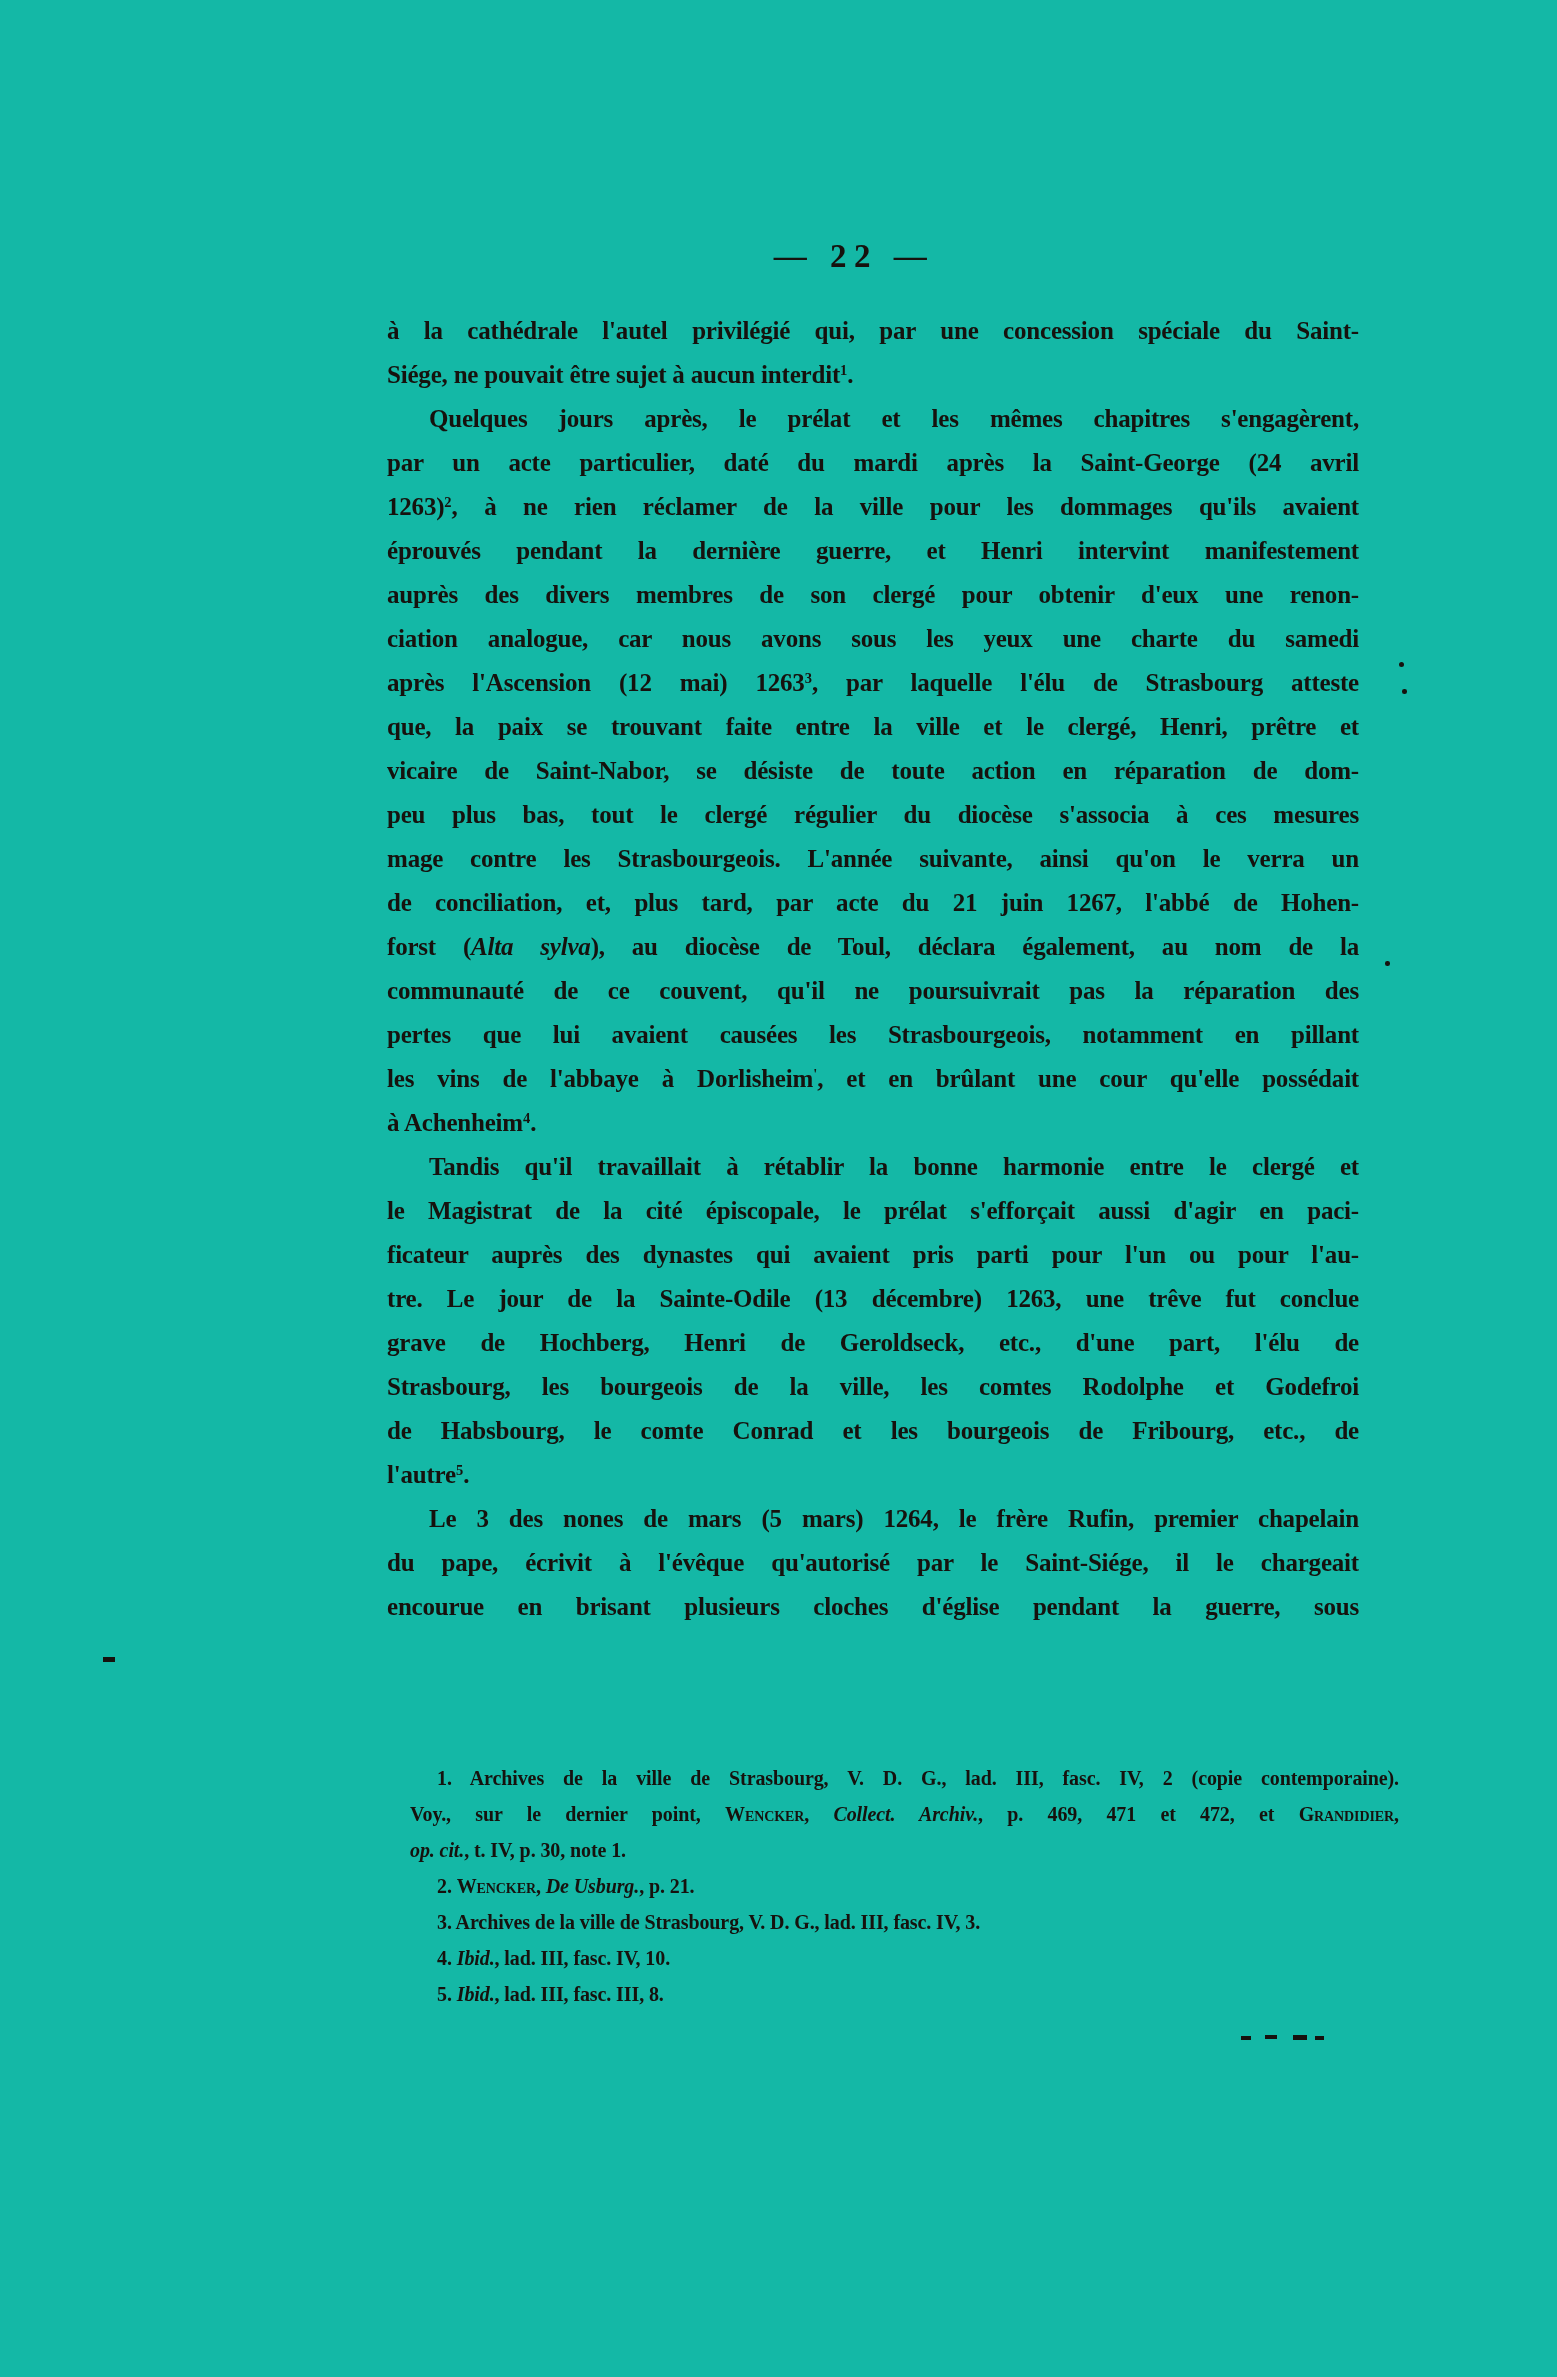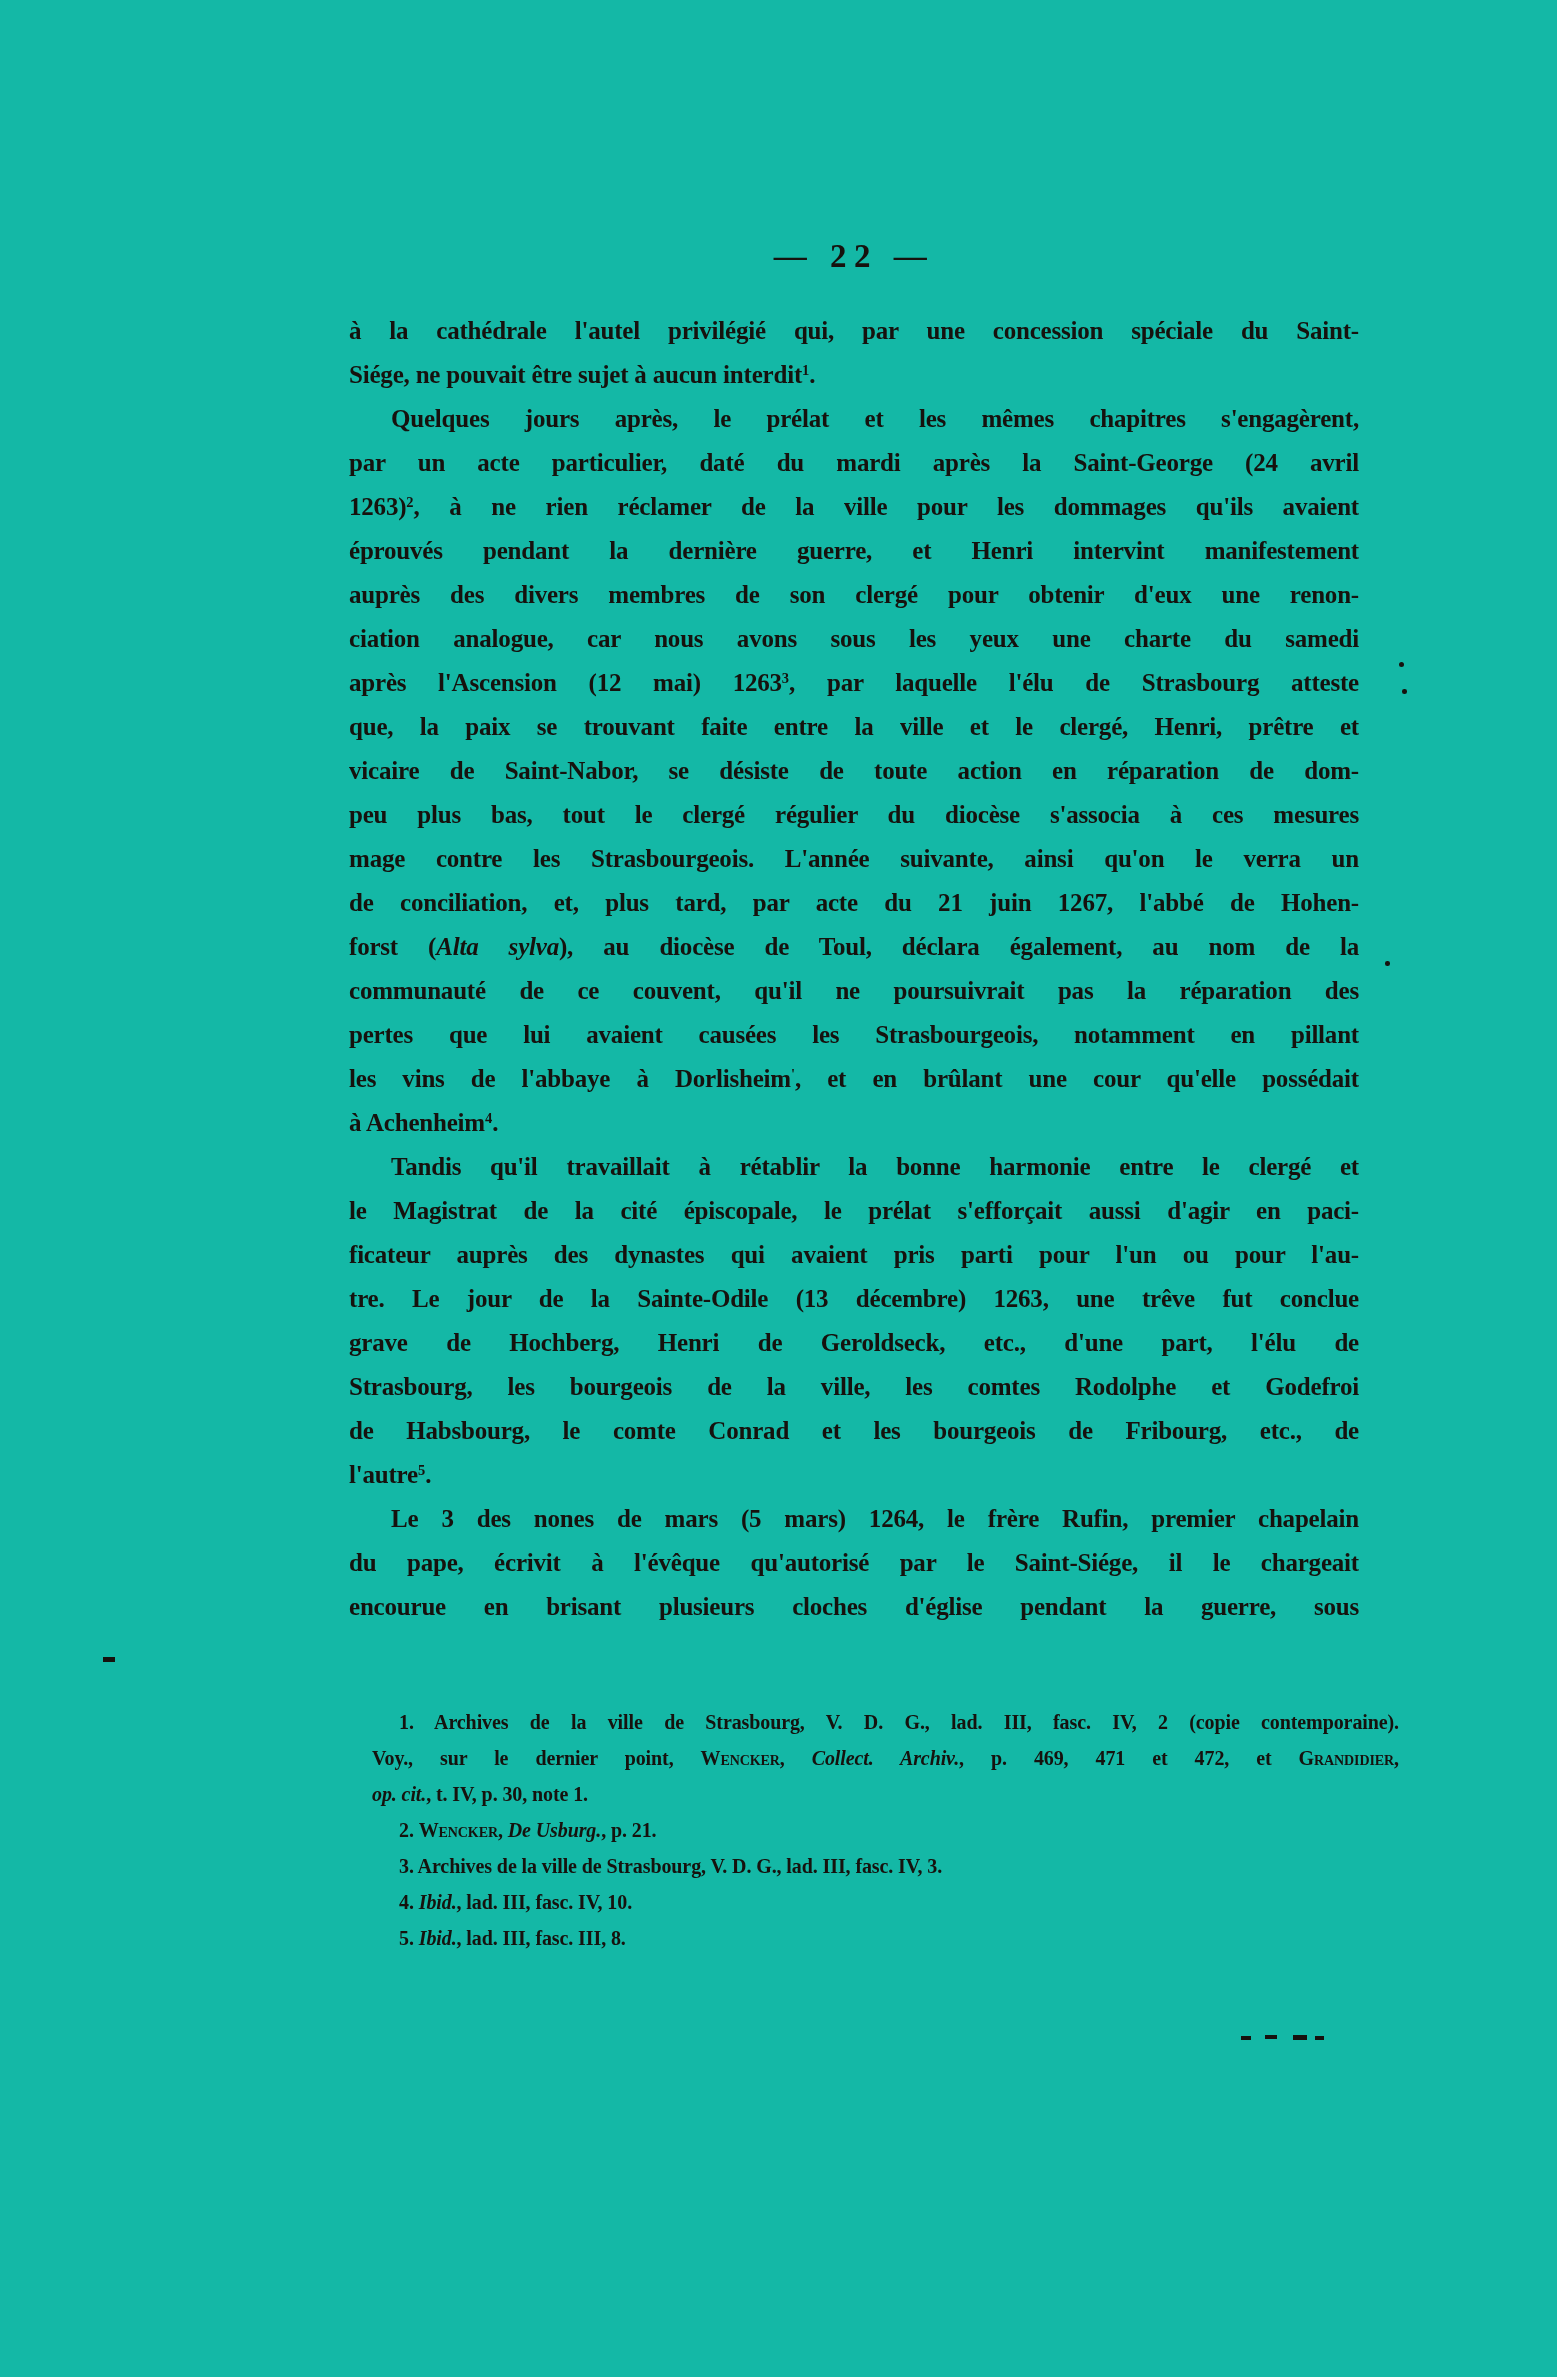--- a/index.html
+++ b/index.html
@@ -31,28 +31,29 @@
     width: 1010px;
   }
   .line {
     height: 44px;
     line-height: 44px;
     font-size: 25px;
     font-weight: 700;
     letter-spacing: -0.2px;
     text-align: left;
     overflow: hidden;
+    margin-left: 38px;
   }
   .line.j { text-align: justify; }
   .line.j::after { content: ""; display: inline-block; width: 100%; height: 0; }
   .bodytext .line.ind { text-indent: 42px; }
   .fnotes {
     position: absolute;
     left: 372px;
-    top: 1704px;
+    top: 1760px;
     width: 1027px;
   }
   .fnotes .line {
     height: 36px;
     line-height: 36px;
     font-size: 20px;
     letter-spacing: -0.1px;
   }
   .fnotes .line.ind { text-indent: 27px; }
   .sup {

